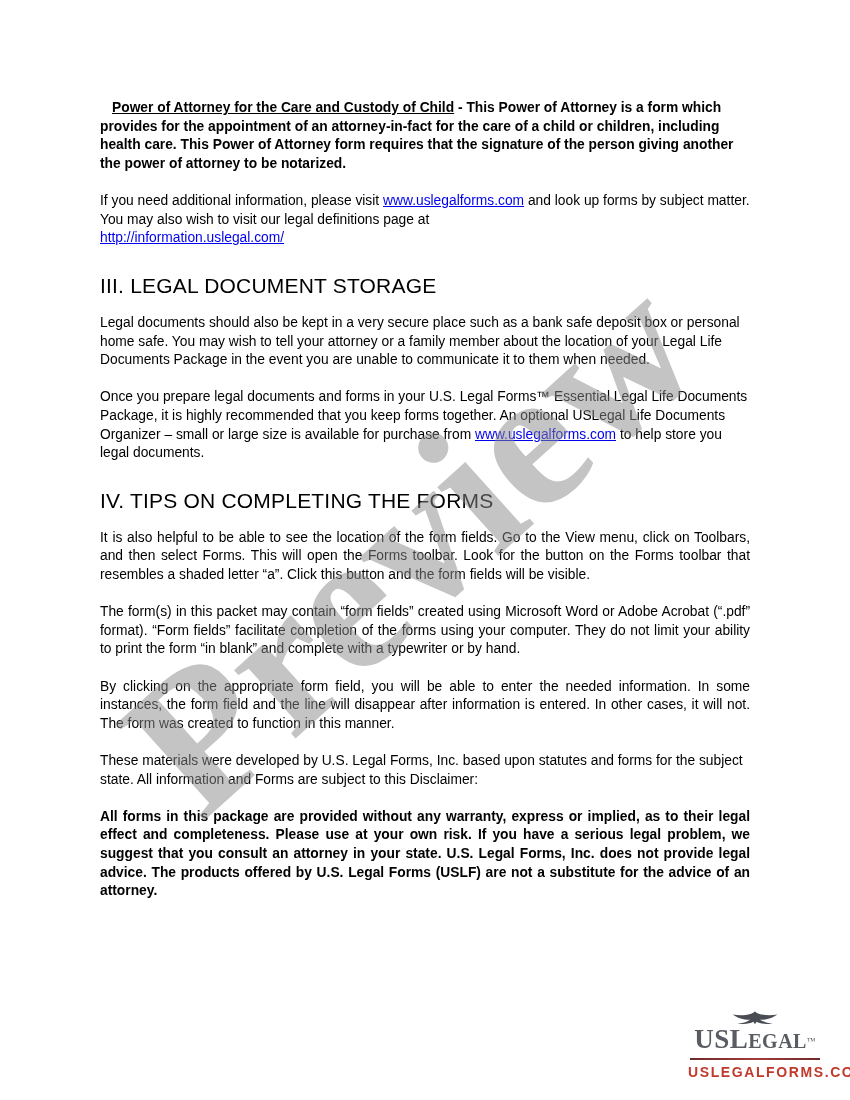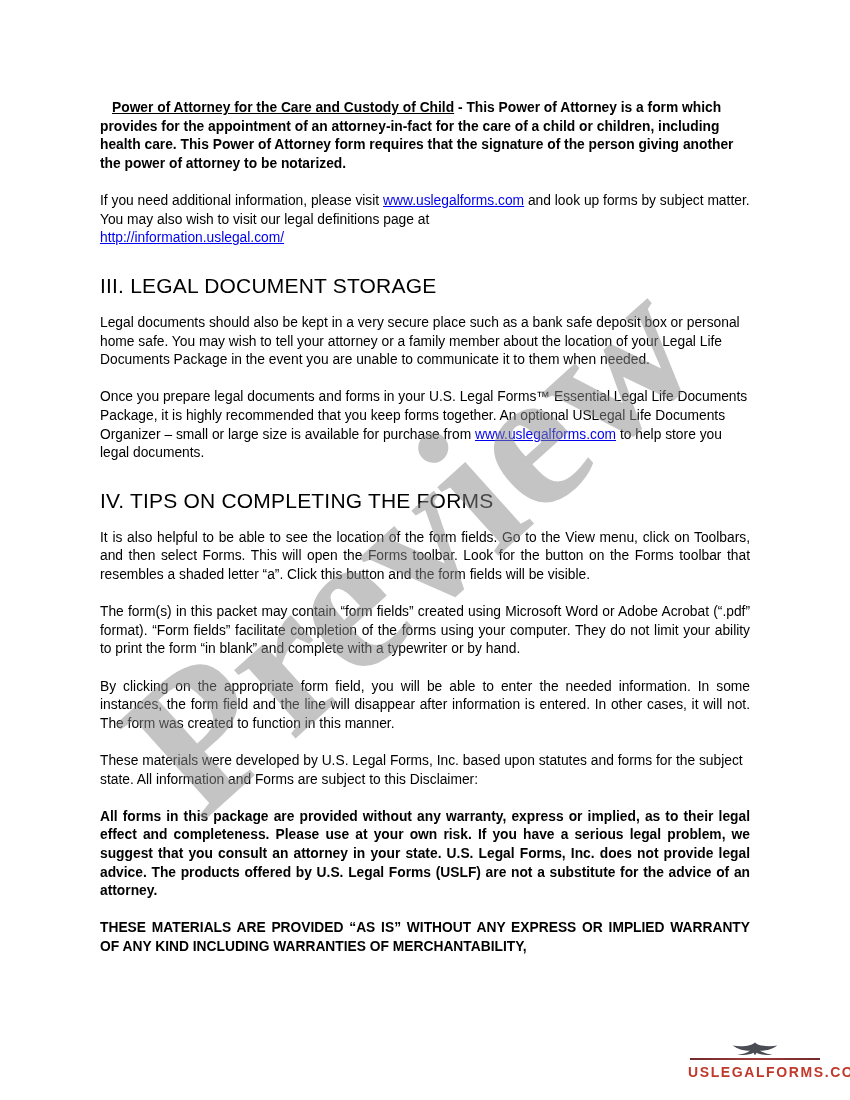--- a/index.html
+++ b/index.html
@@ -93,23 +93,23 @@
 
   <h2>IV.  TIPS ON COMPLETING THE FORMS</h2>
 
   <p class="justify">It is also helpful to be able to see the location of the form fields. Go to the View menu, click on Toolbars, and then select Forms.  This will open the Forms toolbar.  Look for the button on the Forms toolbar that resembles a shaded letter “a”.  Click this button and the form fields will be visible.</p>
   <p class="justify">The form(s) in this packet may contain “form fields” created using Microsoft Word or Adobe Acrobat (“.pdf” format). “Form fields” facilitate completion of the forms using your computer. They do not limit your ability to print the form “in blank” and complete with a typewriter or by hand.</p>
   <p class="justify">By clicking on the appropriate form field, you will be able to enter the needed information.  In some instances, the form field and the line will disappear after information is entered.  In other cases, it will not.  The form was created to function in this manner.</p>
 
 
   <p>These materials were developed by U.S. Legal Forms, Inc. based upon statutes and forms for the subject state.  All information and Forms are subject to this Disclaimer:</p>
   <p class="bold justify">All forms in this package are provided without any warranty, express or implied, as to their legal effect and completeness.  Please use at your own risk.  If you have a serious legal problem, we suggest that you consult an attorney in your state.  U.S. Legal Forms, Inc. does not provide legal advice.  The products offered by U.S. Legal Forms (USLF) are not a substitute for the advice of an attorney.</p>
-  <p class="bold justify">THESE MATERIALS ARE PROVIDED “AS IS” WITHOUT ANY EXPRESS OR IMPLIED WARRANTY OF ANY KIND INCLUDING WARRANTIES OF MERCHANTABILITY,</p>
 
 </div>
 
 <div class="logo">
   <svg class="eagle" width="52" height="16" viewBox="0 0 60 20">
     <path fill="#4a4c54" d="M30 3 C26 7 15 9 2 7 C11 13 19 14 24 13 C20 16 14 18 8 18 C16 19.5 24 18.5 28 16 L30 19 L32 16 C36 18.5 44 19.5 52 18 C46 18 40 16 36 13 C41 14 49 13 58 7 C45 9 34 7 30 3 Z"></path>
   </svg>
+  <div class="brand"><span class="big">USL</span><span class="small">EGAL</span><span class="tm">™</span></div>
   <div class="rule"></div>
   <div class="site">USLEGALFORMS.COM</div>
 </div>
 
 </body></html>

